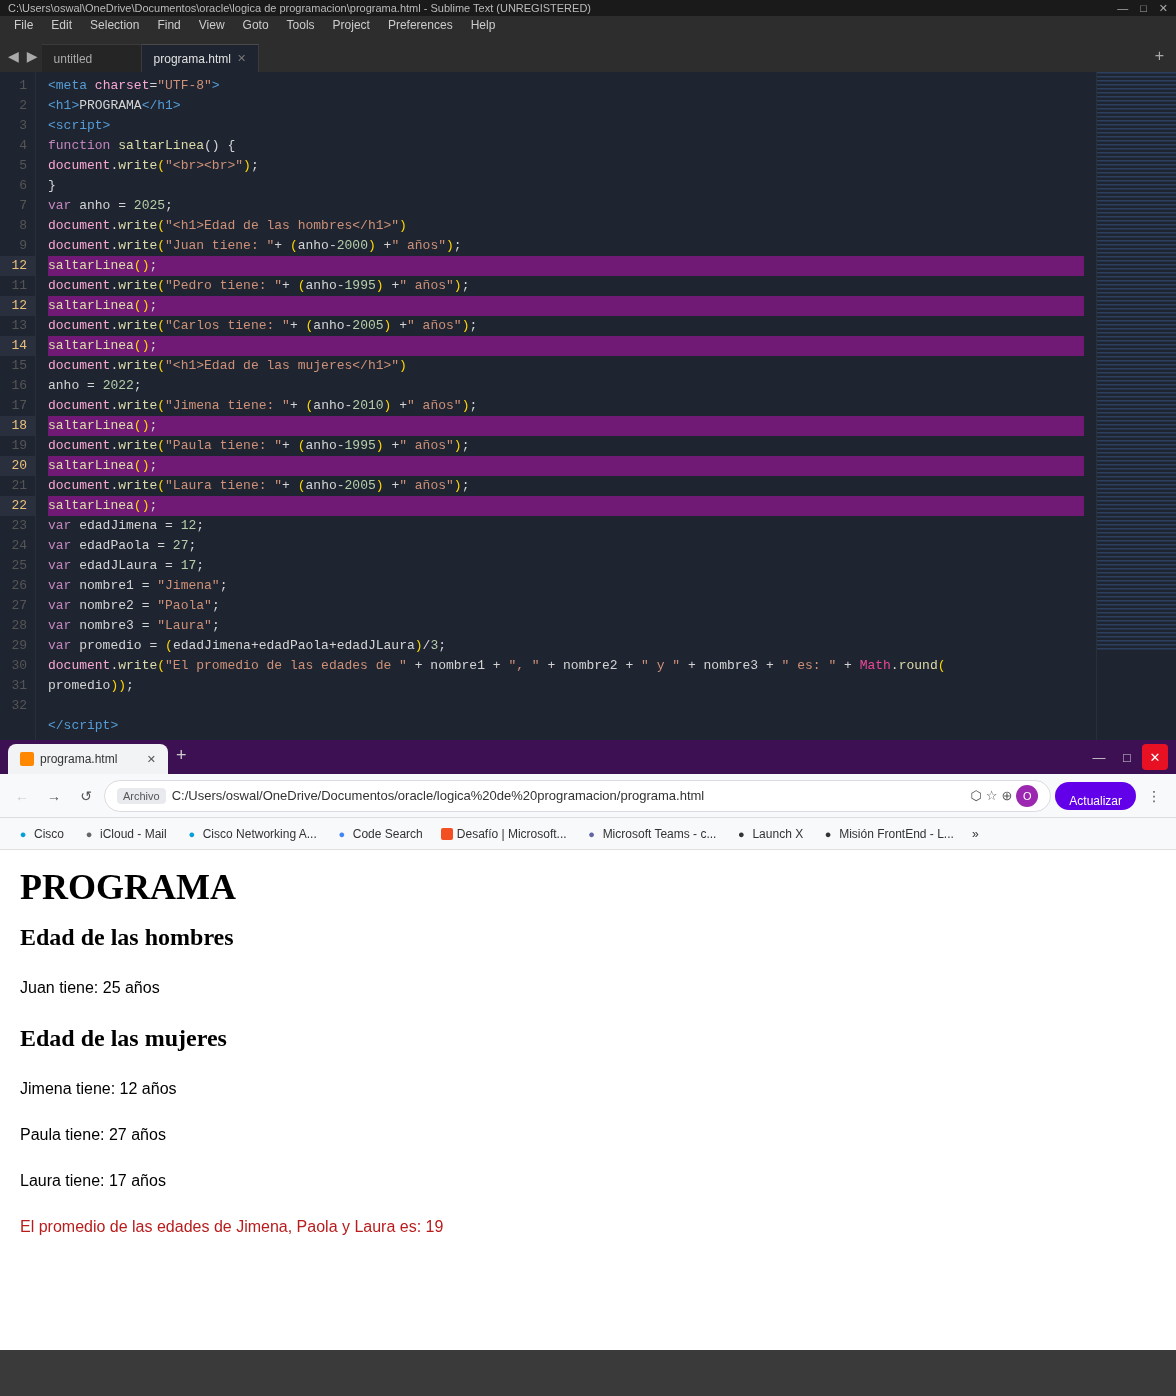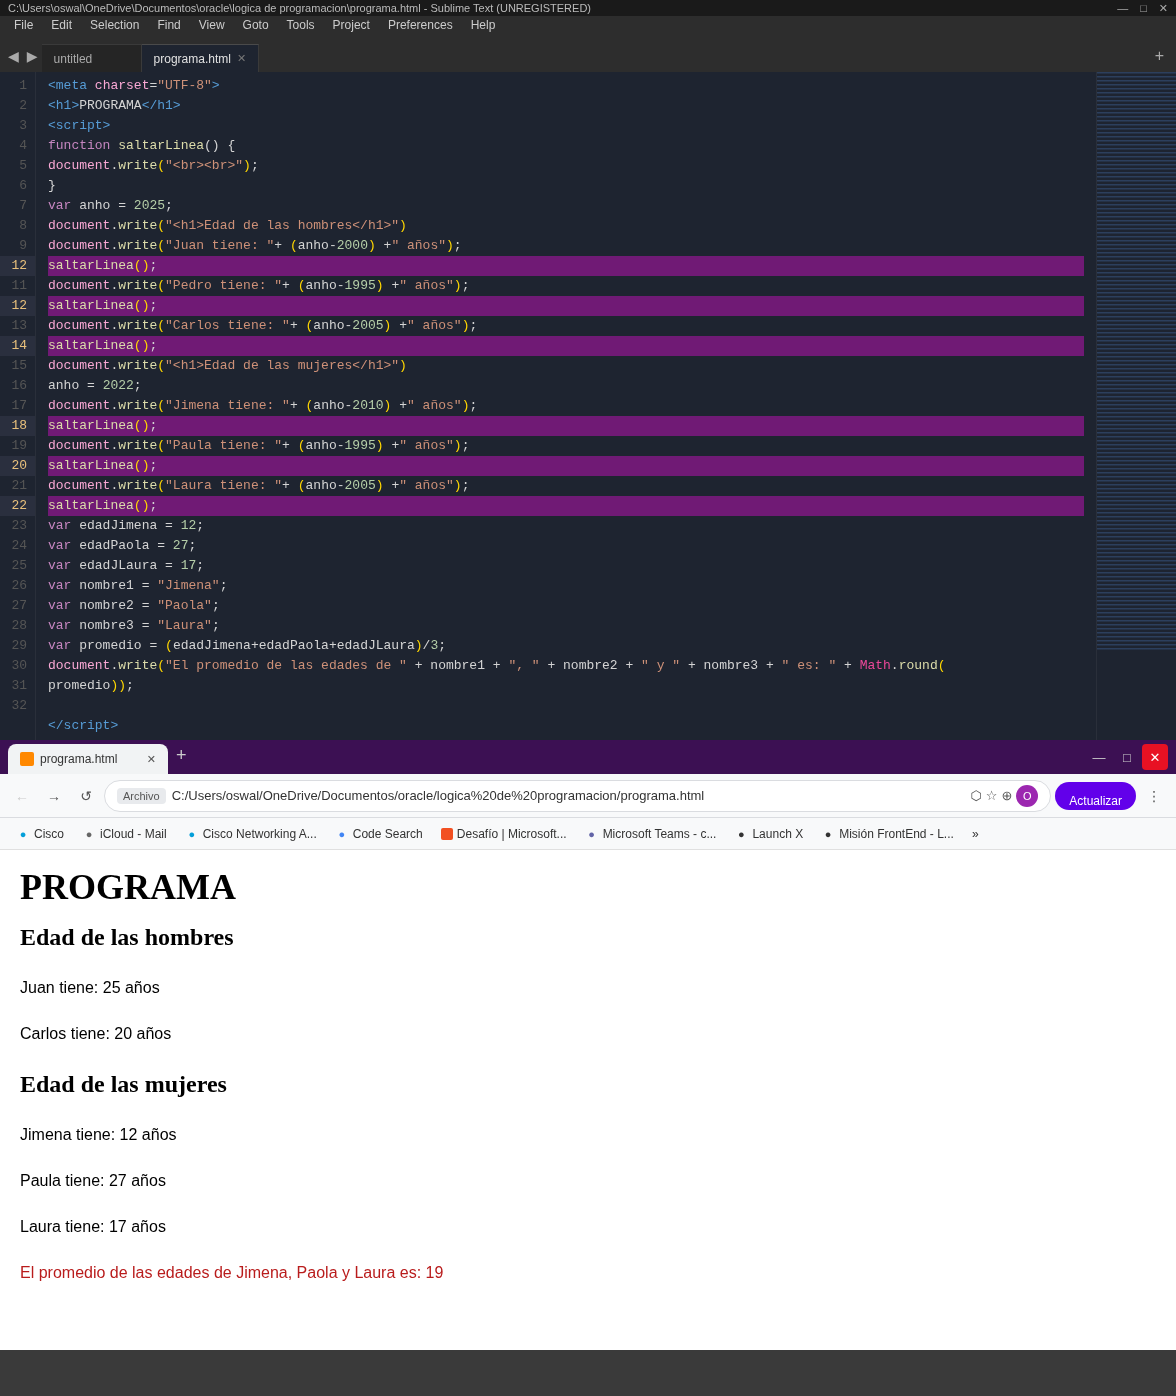--- a/index.html
+++ b/index.html
@@ -491,21 +491,20 @@
       <span>»</span>
     </div>
   </div>
 
   <div class="page-content">
     <h1 class="page-h1">PROGRAMA</h1>
 
     <h2 class="page-h2">Edad de las hombres</h2>
 
     <p class="page-p">Juan tiene: 25 años</p>
-    <p class="page-p">Carlos tiene: 20 años</p>
 
     <h2 class="page-h2">Edad de las mujeres</h2>
 
     <p class="page-p">Jimena tiene: 12 años</p>
     <p class="page-p">Paula tiene: 27 años</p>
     <p class="page-p">Laura tiene: 17 años</p>
 
     <p class="page-p highlighted">El promedio de las edades de Jimena, Paola y Laura es: 19</p>
   </div>
 </div>

